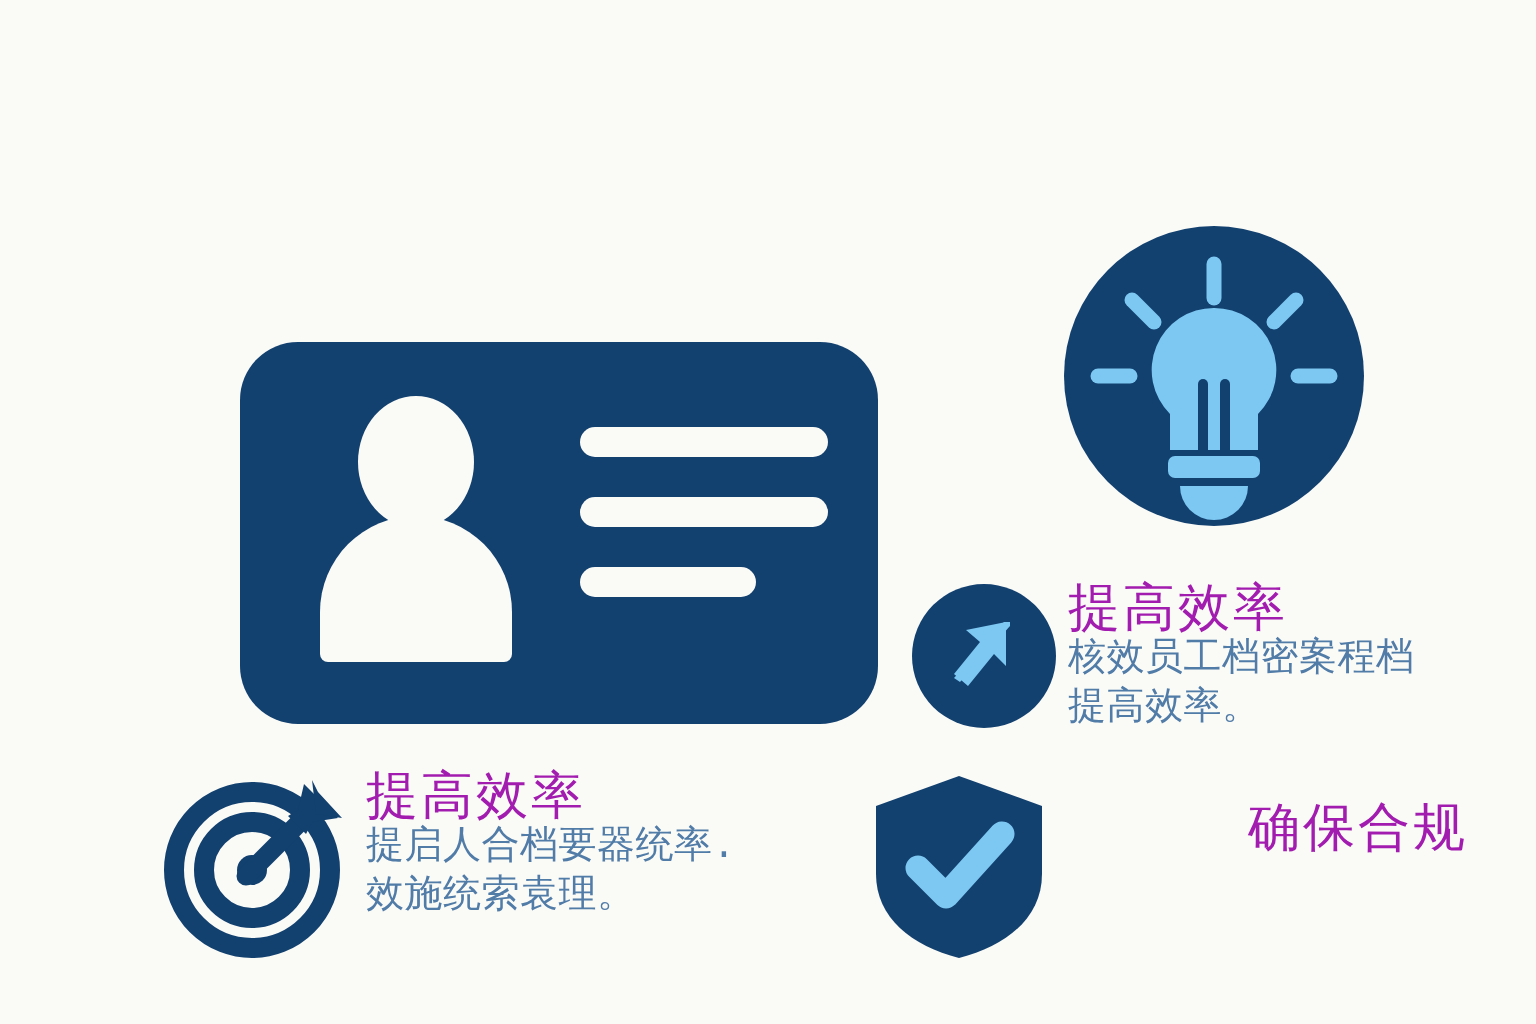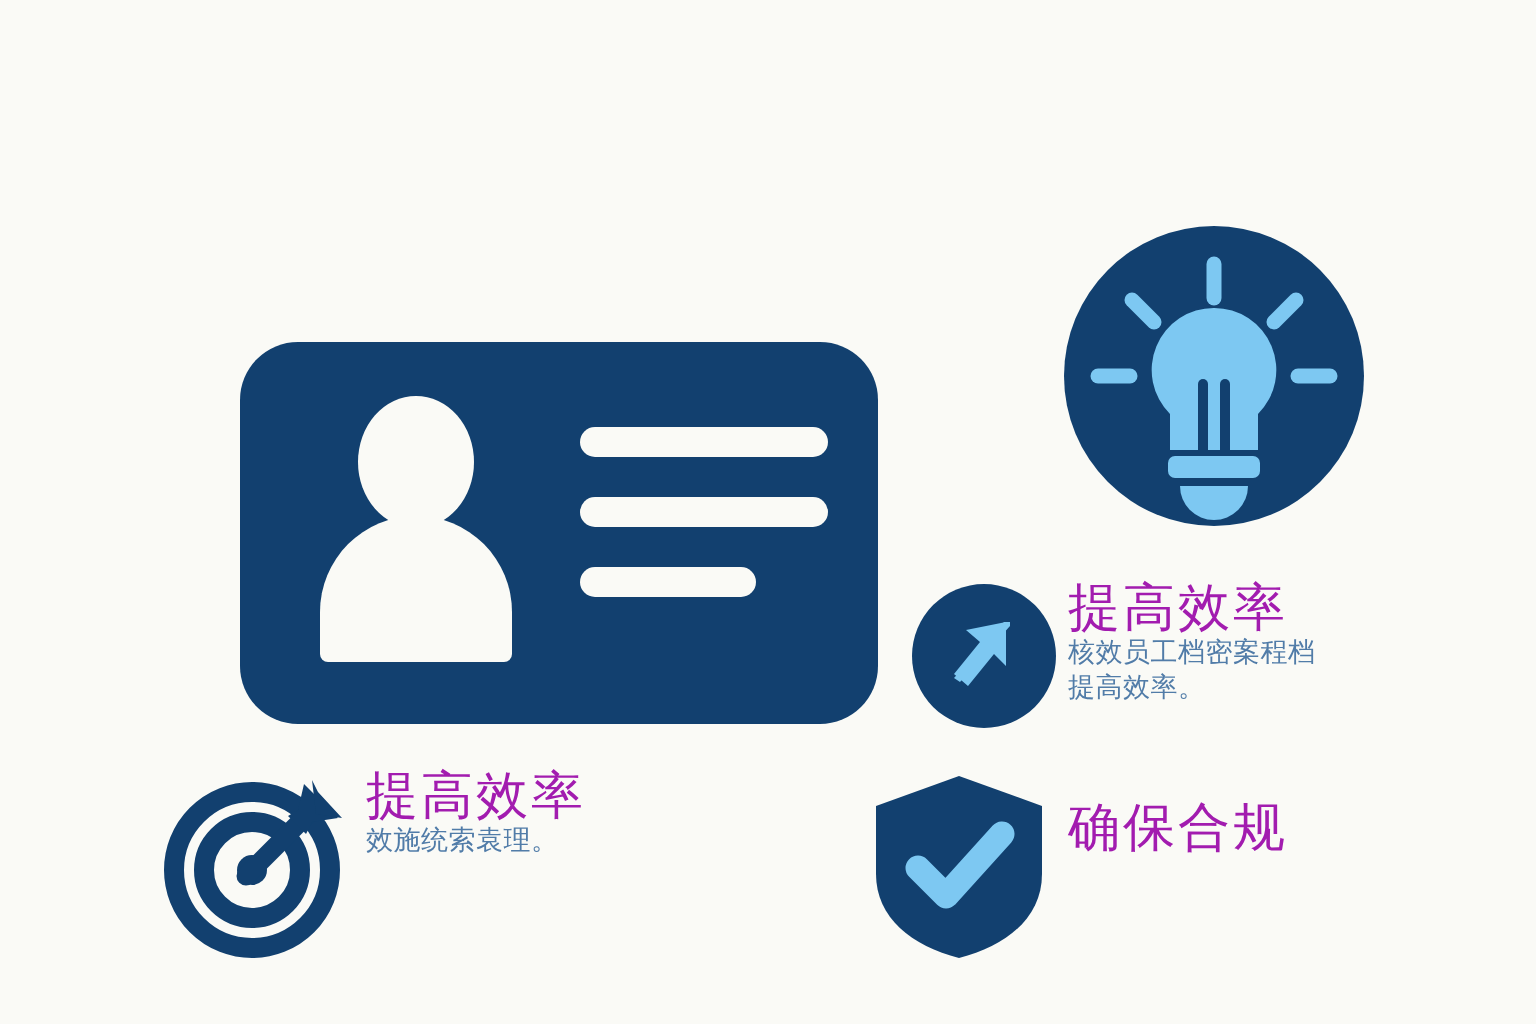--- a/index.html
+++ b/index.html
@@ -78,43 +78,44 @@
     color: #a21caf;
     font-weight: normal;
     font-size: 52px;
     line-height: 1.06;
     letter-spacing: 3px;
     white-space: nowrap;
     font-family: "DejaVu Sans", "Liberation Sans", sans-serif;
   }
   .f-body {
     color: #3a6b9e;
-    font-size: 27px;
+    font-size: 38px;
     line-height: 1.28;
     letter-spacing: 0.5px;
-    font-family: Liberation Sans, sans-serif;
+    font-family: Liberation Mono, monospace;
     opacity: 0.88;
   }
 
   
   #feature-efficiency-right {
     left: 910px;
     top: 578px;
     width: 560px;
     height: 200px;
   }
   #feature-efficiency-right .f-icon { width: 148px; height: 148px; top: 4px; }
   #feature-efficiency-right .f-text { left: 158px; top: 2px; width: 400px; }
 
   
   #feature-compliance {
     left: 870px;
     top: 772px;
     width: 600px;
     height: 190px;
+    text-align: right;
   }
   #feature-compliance .f-icon { width: 178px; height: 190px; top: 0; }
   #feature-compliance .f-text { left: 198px; top: 28px; width: 400px; }
 
   
   #feature-efficiency-left {
     left: 166px;
     top: 768px;
     width: 640px;
     height: 200px;
@@ -208,18 +209,19 @@
 
         <path d="M80 102 L150 32" stroke="#12406f" stroke-width="19" stroke-linecap="round" fill="none"></path>
 
         <path d="M138 10 L172 44 L146 48 L140 60 L122 42 L132 36 Z" fill="#12406f"></path>
         <path d="M146 6 L150 40 L176 44 L152 18 Z" fill="#12406f"></path>
       </svg>
     </div>
     <div class="f-text">
       <div class="f-head">提高效率</div>
       <div class="f-body">
+        <div>提启人合档要器统率.</div>
         <div>效施统索袁理。</div>
       </div>
     </div>
   </div>
 
 </div>
 
 </body></html>

